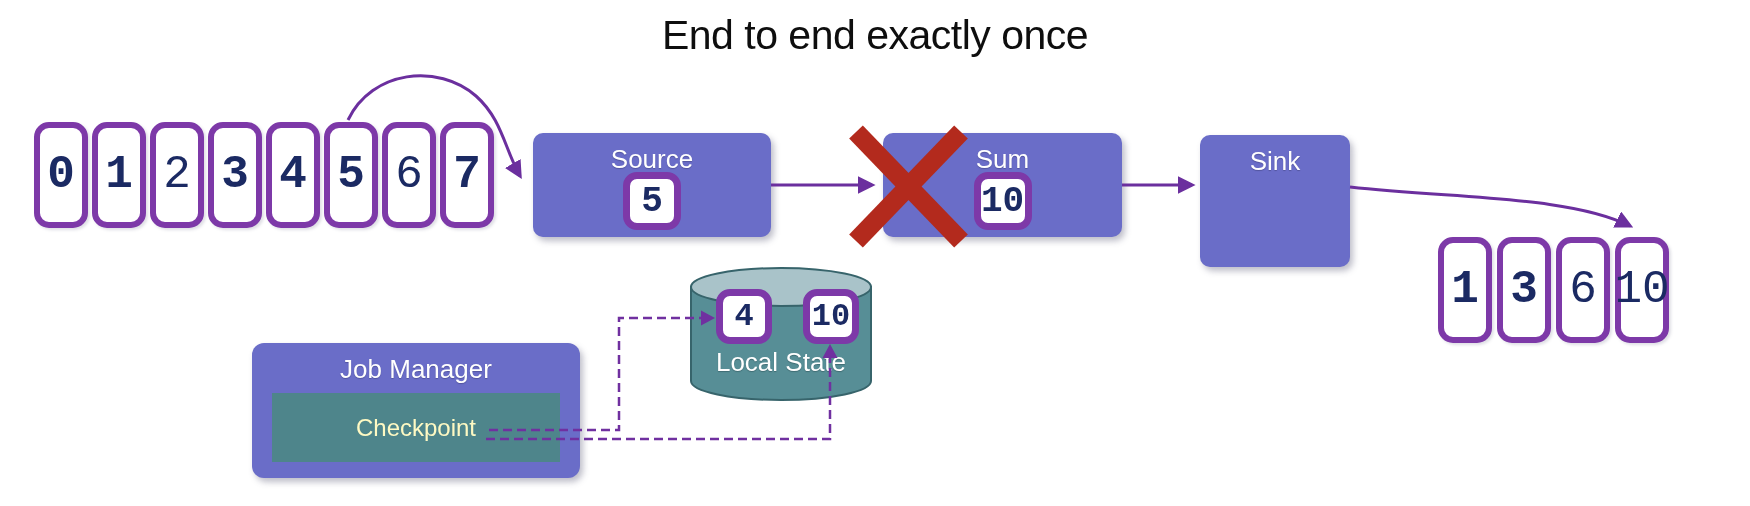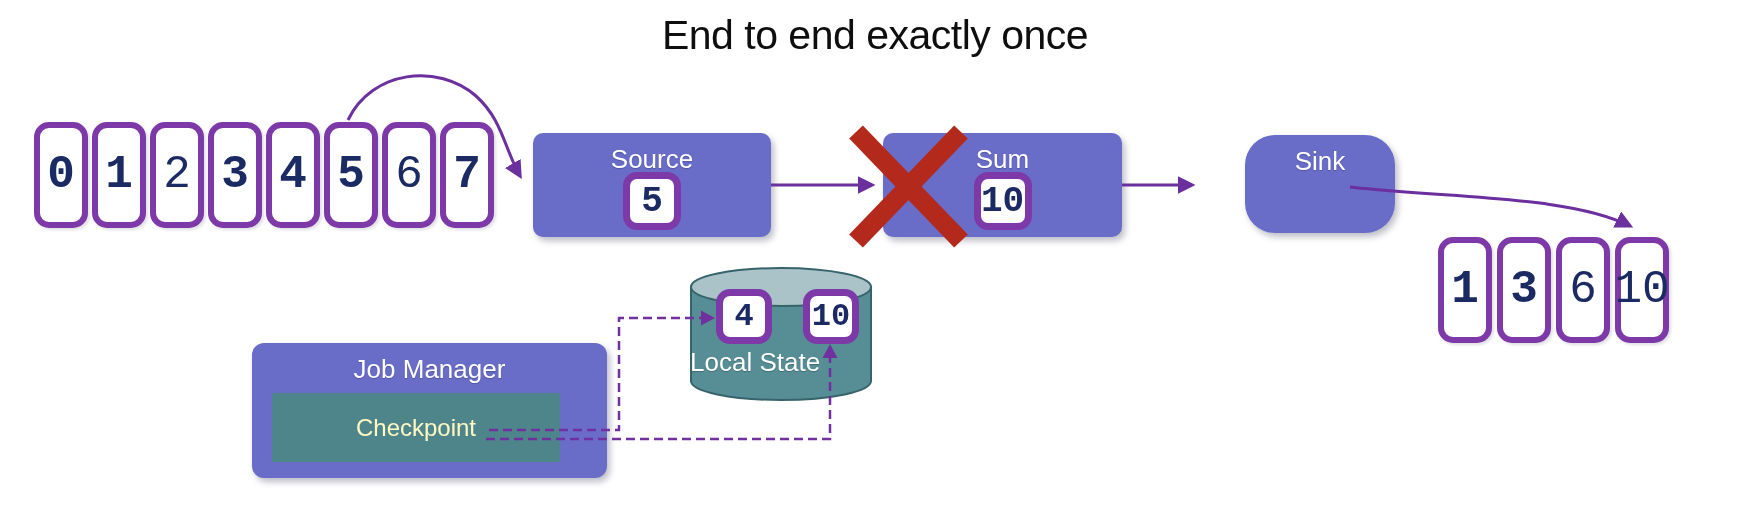--- a/index.html
+++ b/index.html
@@ -33,47 +33,47 @@
   .scard.bold{font-weight:700;}
 
   
   .node{
     position:absolute;background:var(--purple-box);border-radius:10px;
     box-shadow:3px 4px 6px rgba(70,70,100,.35);color:#fff;text-align:center;
   }
   .node .nlabel{display:block;font-size:26px;margin-top:11px;text-shadow:0 1px 1px rgba(40,40,80,.35);}
   #node-source{left:533px;top:133px;width:238px;height:104px;}
   #node-sum{left:883px;top:133px;width:239px;height:104px;}
-  #node-sink{left:1245px;top:135px;width:150px;height:98px;border-radius:30px;}
+  #node-sink{left:1200px;top:135px;width:150px;height:132px;}
   .state-card{
     position:absolute;left:50%;transform:translateX(-50%);top:39px;
     box-sizing:border-box;width:58px;height:58px;background:#fff;
     border:7px solid var(--card-border);border-radius:14px;
     display:flex;align-items:center;justify-content:center;
     font-family:"Liberation Mono",monospace;font-size:36px;font-weight:700;color:var(--digit);
   }
 
   
-  #job-manager{left:252px;top:343px;width:355px;height:135px;border-radius:12px;}
+  #job-manager{left:252px;top:343px;width:328px;height:135px;border-radius:12px;}
   .checkpoint-box{
     position:absolute;left:20px;top:50px;width:288px;height:69px;
     background:var(--checkpoint-teal);display:flex;align-items:center;justify-content:center;
     font-size:24px;color:#fef9c3;
   }
 
   
   .ls-cards{position:absolute;left:716px;top:289px;display:flex;gap:31px;}
   .lcard{
     box-sizing:border-box;width:56px;height:55px;background:#fff;
     border:7px solid var(--card-border);border-radius:14px;
     display:flex;align-items:center;justify-content:center;
     font-family:"Liberation Mono",monospace;font-size:32px;font-weight:700;color:var(--digit);
   }
   .ls-label{
-    position:absolute;left:690px;top:347px;width:182px;
+    position:absolute;left:690px;top:347px;width:182px;text-align:center;
     font-size:26px;color:#fff;text-shadow:0 1px 1px rgba(30,60,65,.4);
   }
 
   
   .arrow{stroke:var(--arrow);stroke-width:3;fill:none;}
   .dash{stroke:var(--dash);stroke-width:2.5;fill:none;stroke-dasharray:9 5;}
   .dash-head{fill:var(--dash);stroke:none;}
   .ah-fill{fill:var(--arrow);}
   .x-line{stroke:var(--x-red);stroke-width:19;stroke-linecap:butt;}
   .cyl-body{fill:var(--cylinder-body);stroke:var(--cylinder-stroke);stroke-width:2;}

